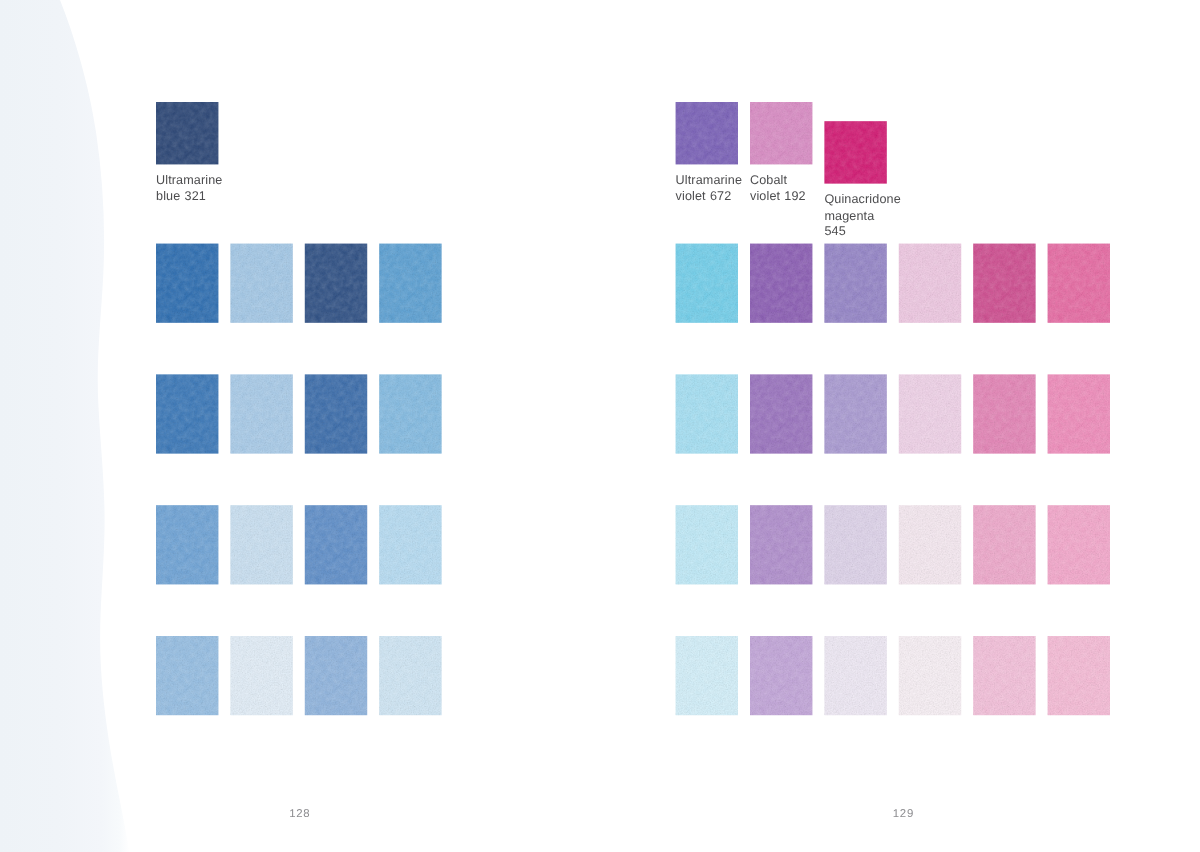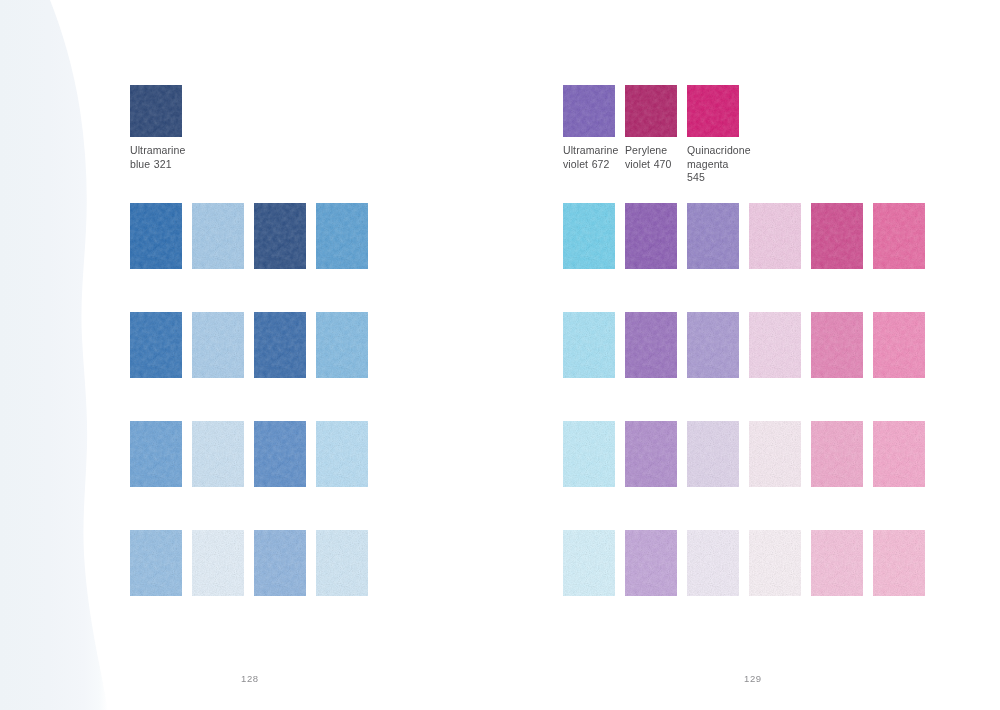--- a/index.html
+++ b/index.html
@@ -254,30 +254,30 @@
             <div class="chip" style="background: rgb(122, 97, 184);">
               <div class="grain" style="filter:url(#grainA);background:#ffffff"></div>
               <div class="grain2" style="filter:url(#grainB);background:#000000"></div>
             </div>
             <div class="chip-label">
               <div>Ultramarine</div>
               <div>violet 672</div>
             </div>
           </div>
           <div class="header-col" style="width: 62px;">
-            <div class="chip" style="background: rgb(174, 36, 105);">
+            <div class="chip" style="background: rgb(217, 140, 196);">
               <div class="grain" style="filter:url(#grainA);background:#ffffff"></div>
               <div class="grain2" style="filter:url(#grainB);background:#000000"></div>
             </div>
             <div class="chip-label">
-              <div>Perylene</div>
-              <div>violet 470</div>
-            </div>
-          </div>
-          <div class="header-col" style="width: 62px;">
+              <div>Cobalt</div>
+              <div>violet 192</div>
+            </div>
+          </div>
+          <div class="header-col" style="width: 62px; margin-top: 16px;">
             <div class="chip" style="background: rgb(211, 27, 116);">
               <div class="grain" style="filter:url(#grainA);background:#ffffff"></div>
               <div class="grain2" style="filter:url(#grainB);background:#000000"></div>
             </div>
             <div class="chip-label">
               <div>Quinacridone</div>
               <div>magenta 545</div>
             </div>
           </div>
         </div>

